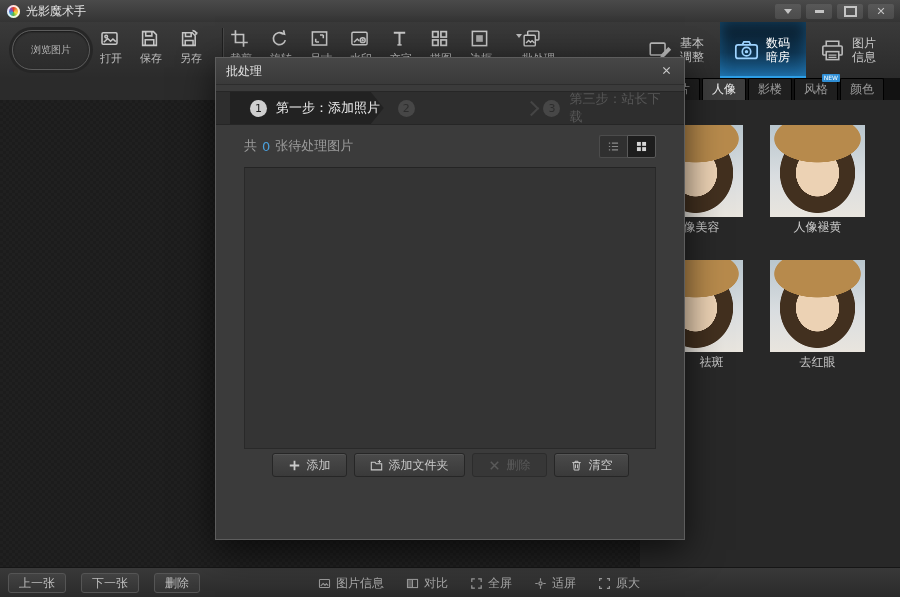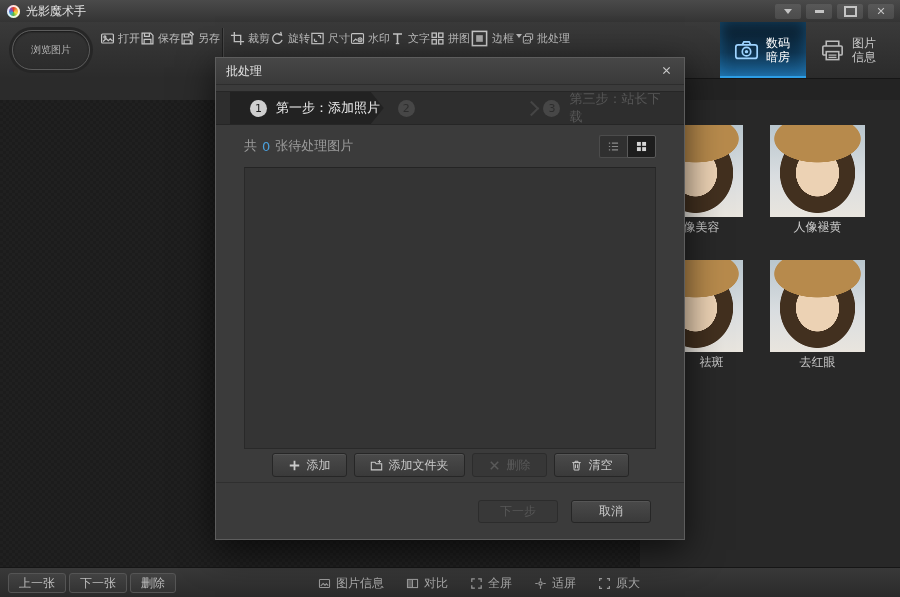--- a/index.html
+++ b/index.html
@@ -20,21 +20,21 @@
   .maxbox{width:9px;height:7px;border:2px solid #c4c4c4;}
   .ic12{width:10px;height:10px;}
   
   .toolbar{position:absolute;left:0;top:22px;width:900px;height:56px;
     background:linear-gradient(#3a3a3a,#2b2b2b);border-bottom:1px solid #161616;}
   .browse-btn{position:absolute;left:12px;top:8px;width:76px;height:38px;border-radius:20px;
     border:1px solid #5c5c5c;box-shadow:0 0 0 3px #262626,inset 0 1px 2px rgba(0,0,0,.6);
     background:linear-gradient(#343434,#2c2c2c);color:#b4b4b4;font-size:10px;
     display:flex;align-items:center;justify-content:center;}
   .tools{position:absolute;left:100px;top:4px;display:flex;align-items:flex-start;}
-  .tool{width:40px;display:flex;flex-direction:row;align-items:center;gap:3px;padding-top:3px;color:#c6c6c6;}
+  .tool{width:40px;display:flex;flex-direction:column;gap:3px;padding-top:3px;color:#c6c6c6;}
   .tool .ic{width:19px;height:19px;}
   .tlabel{font-size:11px;color:#bdbdbd;white-space:nowrap;}
   .sep{width:1px;height:42px;background:#1f1f1f;border-right:1px solid #474747;margin:2px 6px 0 2px;}
   .dd-arrow{position:absolute;width:0;height:0;border:3.5px solid transparent;border-top:4.5px solid #b8b8b8;margin:8px 0 0 46px;}
   .tool-wrap{position:relative;}
   .mode-tabs{position:absolute;right:8px;top:0;height:56px;display:flex;}
   .mtab{height:56px;display:flex;align-items:center;gap:7px;padding:0 14px;color:#c8c8c8;}
   .mtab .ic{width:25px;height:25px;color:#bcbcbc;}
   .mlabel{width:26px;font-size:12px;line-height:14px;word-break:break-all;}
   .mtab--active{background:linear-gradient(180deg,#0a1b29 0%,#0e334f 55%,#1d6ba3 100%);
@@ -95,21 +95,21 @@
   .abtn--disabled{background:#373737;color:#5a5a5a;border-color:#2c2c2c;box-shadow:none;}
   .abtn--disabled .ic{color:#5a5a5a;}
   .dlg-footer{position:absolute;left:0;right:0;bottom:0;height:56px;border-top:1px solid #2f2f2f;
     display:flex;align-items:center;justify-content:flex-end;gap:13px;padding-right:33px;}
   .fbtn{width:80px;height:23px;display:flex;align-items:center;justify-content:center;font-size:12px;border-radius:3px;box-sizing:border-box;}
   .fbtn--disabled{background:#383838;border:1px solid #2c2c2c;color:#585858;}
   .fbtn--normal{background:linear-gradient(#4a4a4a,#3a3a3a);border:1px solid #262626;color:#cacaca;box-shadow:inset 0 1px 0 rgba(255,255,255,.07);}
   
   .statusbar{position:absolute;left:0;top:567px;width:900px;height:30px;
     background:linear-gradient(#393939,#2a2a2a);border-top:1px solid #161616;}
-  .nav-btns{position:absolute;left:8px;top:5px;display:flex;gap:3px;}
+  .nav-btns{position:absolute;left:8px;top:5px;display:flex;gap:15px;}
   .nbtn{height:20px;padding:0 10px;display:flex;align-items:center;font-size:12px;color:#bdbdbd;
     background:linear-gradient(#424242,#333);border:1px solid #555;border-radius:3px;box-sizing:border-box;}
   .view-items{position:absolute;left:318px;top:0;height:30px;display:flex;align-items:center;gap:22px;}
   .vitem{display:flex;align-items:center;gap:5px;font-size:12px;color:#a8a8a8;}
   .vitem .ic{width:13px;height:13px;color:#9a9a9a;}
   
   .watermark{position:absolute;right:0;bottom:0;width:143px;height:39px;
     background-color:#fff;
     background-image:linear-gradient(45deg,#d9d9d9 25%,transparent 25%,transparent 75%,#d9d9d9 75%),
                      linear-gradient(45deg,#d9d9d9 25%,transparent 25%,transparent 75%,#d9d9d9 75%);
@@ -385,38 +385,62 @@
           </div>
       </div>
       <div class="tool" style="width:48px">
           <svg class="ic">
             <use href="#i-batch"></use>
           </svg>
           <span class="tlabel">批处理</span>
         </div>
     </div>
     <div class="mode-tabs">
+      <div class="mtab">
+          <svg class="ic">
+            <use href="#i-adjust"></use>
+          </svg>
+          <span class="mlabel">基本调整</span>
+        </div>
       <div class="mtab mtab--active">
           <svg class="ic">
             <use href="#i-camera"></use>
           </svg>
           <span class="mlabel">数码暗房</span>
         </div>
       <div class="mtab">
           <svg class="ic">
             <use href="#i-template"></use>
           </svg>
           <span class="mlabel">图片信息</span>
         </div>
     </div>
   </div>
 
   <div class="subbar"></div>
   <div class="workspace"></div>
 
+  <div class="right-tabs">
+    <div class="rtab">
+        <span>胶片</span>
+      </div>
+    <div class="rtab rtab--active">
+        <span>人像</span>
+      </div>
+    <div class="rtab">
+        <span>影楼</span>
+      </div>
+    <div class="rtab">
+        <span>风格</span>
+        <span class="badge">NEW</span>
+      </div>
+    <div class="rtab">
+        <span>颜色</span>
+      </div>
+  </div>
 
   <div class="right-panel">
     <div class="thumb" style="left:8px;top:25px">
         <div class="photo"></div>
       </div>
     <div class="caption" style="left:8px;top:119px">人像美容</div>
     <div class="thumb" style="left:130px;top:25px">
         <div class="photo"></div>
       </div>
     <div class="caption" style="left:130px;top:119px">人像褪黄</div>
@@ -497,24 +521,20 @@
           </div>
         <div class="abtn">
             <svg class="ic">
               <use href="#i-trash"></use>
             </svg>
             <span>清空</span>
           </div>
       </div>
     </div>
 
-    <div class="dlg-footer">
-      <div class="fbtn fbtn--disabled">下一步</div>
-      <div class="fbtn fbtn--normal">取消</div>
-    </div>
   </div>
 
   <div class="statusbar">
     <div class="nav-btns">
       <div class="nbtn">上一张</div>
       <div class="nbtn">下一张</div>
       <div class="nbtn">删除</div>
     </div>
     <div class="view-items">
       <div class="vitem">

